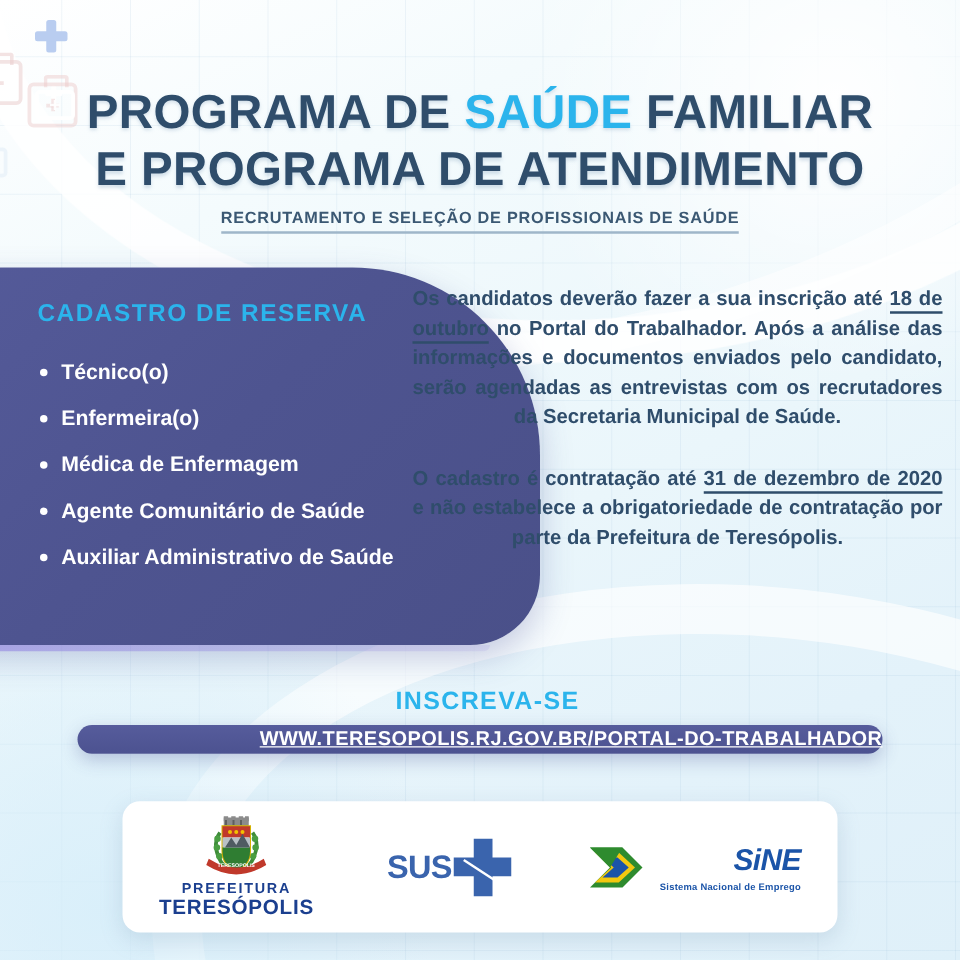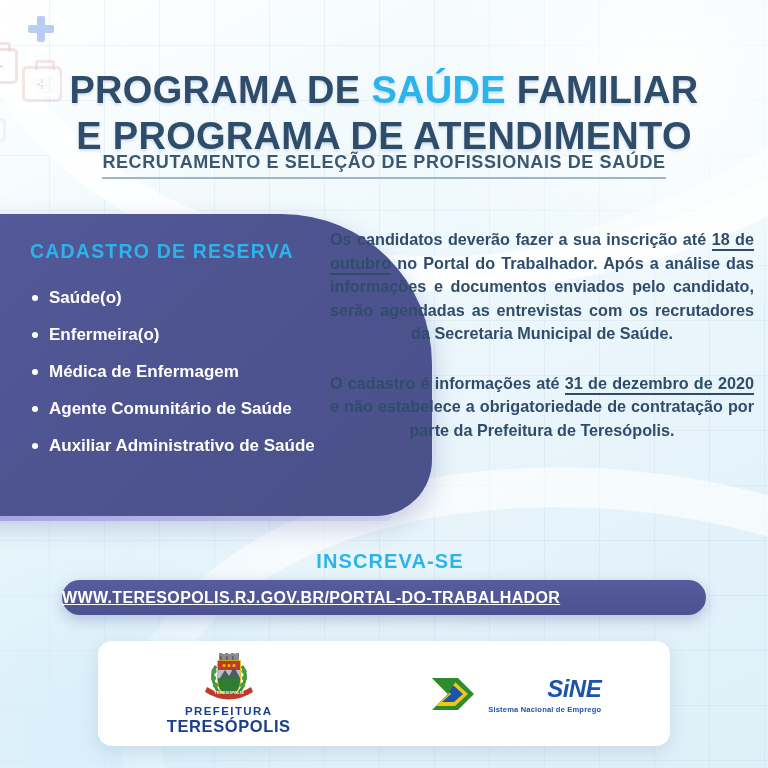--- a/index.html
+++ b/index.html
@@ -98,22 +98,22 @@
   
   .headline{
     position:absolute;left:0;right:0;top:42px;text-align:center;
     color:#2f4d6b;font-weight:800;letter-spacing:.3px;
     font-size:38px;line-height:46px;
     text-shadow:0 2px 3px rgba(140,170,195,.35);
   }
   .headline .hl-line{display:block;white-space:nowrap;}
   .headline .accent{color:#2bb4ec;}
   .subhead{
-    position:absolute;left:0;right:0;top:137px;text-align:center;
-    color:#3b5873;font-weight:700;font-size:18px;letter-spacing:.6px;
+    position:absolute;left:0;right:0;top:155px;text-align:center;
+    color:#3b5873;font-weight:700;font-size:13px;letter-spacing:.6px;
   }
   .subhead span{
     display:inline-block;padding-bottom:4px;
     border-bottom:2px solid #9fb6c9;
   }
 
   
   #reserva-panel{
     position:absolute;left:-30px;top:214px;width:462px;height:302px;
     background:linear-gradient(135deg,#545a99 0%,#4e5490 45%,#4a5089 100%);
@@ -148,24 +148,24 @@
   #info-column p{margin:0;text-align:justify;text-align-last:center;}
   #info-column p.p2{margin-top:26px;}
   .uline{border-bottom:2.5px solid #2f4d6b;padding-bottom:1px;}
 
   
   .cta-label{
     position:absolute;left:12px;right:0;top:550px;text-align:center;
     color:#2bb4ec;font-weight:800;font-size:20px;letter-spacing:1.1px;
   }
   #url-pill{
-    position:absolute;left:62px;top:580px;width:644px;height:35px;
+    position:absolute;left:62px;top:580px;width:644px;height:23px;
     background:linear-gradient(180deg,#565c9c 0%,#4c5290 100%);
     border-radius:19px;
-    display:flex;align-items:center;justify-content:flex-start;
+    display:flex;align-items:center;justify-content:flex-end;
     color:#ffffff;font-weight:700;font-size:16px;letter-spacing:.35px;
     box-shadow:0 5px 14px rgba(72,82,150,.3);
   }
 
   
   #logo-bar{
     position:absolute;left:98px;top:641px;width:572px;height:105px;
     background:#ffffff;border-radius:14px;
     box-shadow:0 6px 18px rgba(110,140,175,.22);
     display:flex;align-items:center;justify-content:space-around;
@@ -229,32 +229,32 @@
   </h1>
 
   <h2 class="subhead">
     <span>RECRUTAMENTO E SELEÇÃO DE PROFISSIONAIS DE SAÚDE</span>
   </h2>
 
   <section id="reserva-panel">
     <div class="panel-inner">
       <div class="panel-title">CADASTRO DE RESERVA</div>
       <ul class="roles">
-        <li>Saúde(o)</li>
+        <li>Técnico(o)</li>
         <li>Enfermeira(o)</li>
         <li>Médica de Enfermagem</li>
         <li>Agente Comunitário de Saúde</li>
         <li>Auxiliar Administrativo de Saúde</li>
       </ul>
     </div>
   </section>
 
   <div id="info-column">
     <p class="p1"><span>Os candidatos deverão fazer a sua inscrição até </span><span class="uline">18 de outubro</span><span> no Portal do Trabalhador. Após a análise das informações e documentos enviados pelo candidato, serão agendadas as entrevistas com os recrutadores da Secretaria Municipal de Saúde.</span></p>
-    <p class="p2"><span>O cadastro é informações até </span><span class="uline">31 de dezembro de 2020</span><span> e não estabelece a obrigatoriedade de contratação por parte da Prefeitura de Teresópolis.</span></p>
+    <p class="p2"><span>O cadastro é contratação até </span><span class="uline">31 de dezembro de 2020</span><span> e não estabelece a obrigatoriedade de contratação por parte da Prefeitura de Teresópolis.</span></p>
   </div>
 
   <div class="cta-label">
     <span>INSCREVA-SE</span>
   </div>
   <a id="url-pill" href="#">
     <span>WWW.TERESOPOLIS.RJ.GOV.BR/PORTAL-DO-TRABALHADOR</span>
   </a>
 
   <div id="logo-bar">
@@ -291,20 +291,28 @@
         <path d="M17 26 h22 v3 q0 11 -11 15 q-11 -4 -11 -15 z" fill="#2f7d32"></path>
         <path d="M19 26 l5 -8 l4 6 l5 -9 l6 11 z" fill="#4f5b62"></path>
 
         <path d="M6 35 q22 14 44 0 l2 5 q-24 15 -48 0 z" fill="#c0392b"></path>
         <text x="28" y="41.5" font-size="4.2" fill="#ffffff" text-anchor="middle" font-family="'Liberation Sans',sans-serif" font-weight="bold">TERESOPOLIS</text>
       </svg>
       <div class="pref-text-1">PREFEITURA</div>
       <div class="pref-text-2">TERESÓPOLIS</div>
     </div>
 
+    <div class="logo sus">
+      <span class="sus-word">SUS</span>
+      <span class="sus-cross">
+        <i class="sus-v"></i>
+          <i class="sus-h"></i>
+          <span class="sus-slash"></span>
+      </span>
+    </div>
 
     <div class="logo sine">
       <svg width="56" height="48" viewBox="0 0 56 48">
         <path d="M4 8 L30 8 L46 24 L30 40 L4 40 L20 24 Z" fill="#2e8b2e"></path>
         <path d="M8 12 L27 12 L40 24 L27 36 L8 36 L21 24 Z" fill="#f2c80f"></path>
         <path d="M14 16 L26 16 L35 24 L26 32 L14 32 L23 24 Z" fill="#1b54a8"></path>
         <path d="M4 8 L30 8 L20 24 Z" fill="#2e8b2e"></path>
       </svg>
       <div style="display:flex;flex-direction:column;margin-left:4px;">
         <span class="sine-word">SiNE</span>

